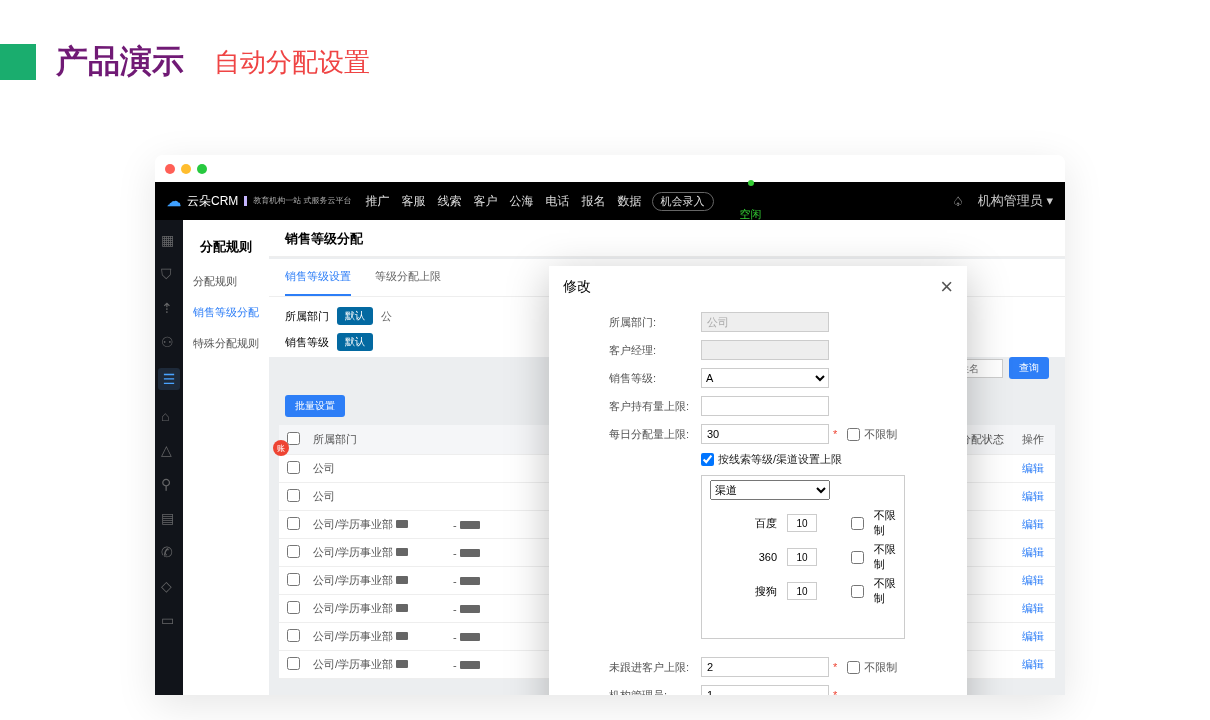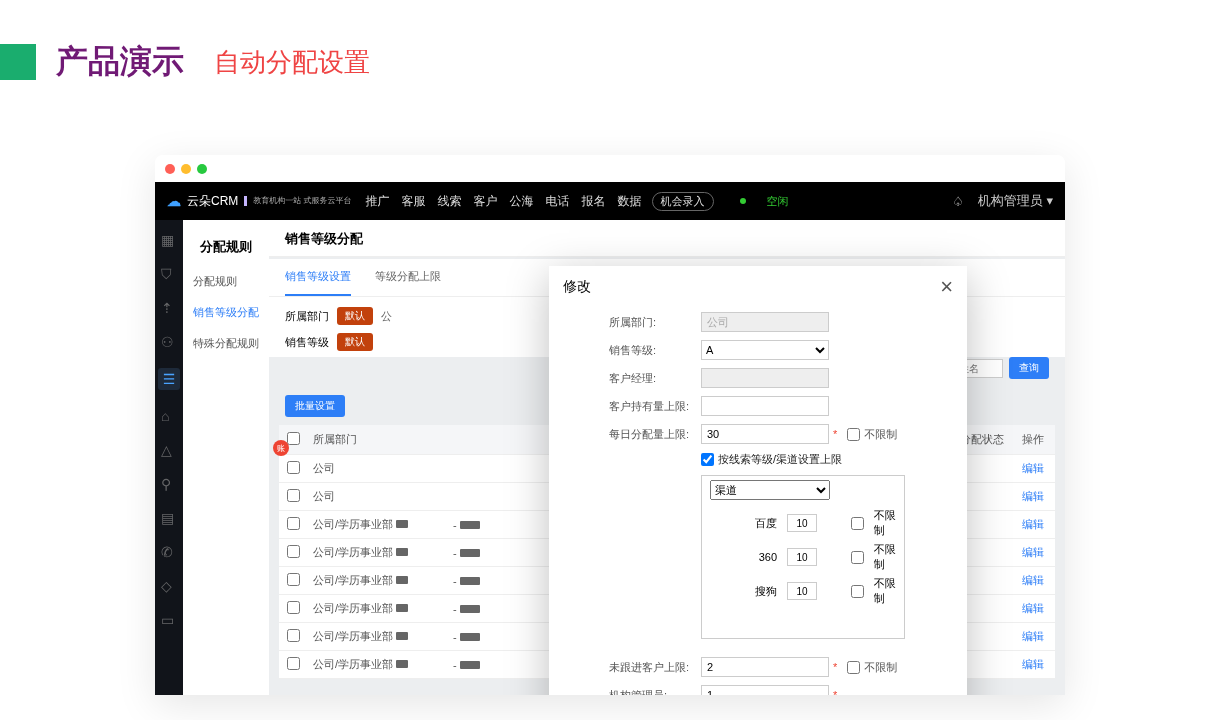--- a/index.html
+++ b/index.html
@@ -22,21 +22,21 @@
 
 .app { height: calc(100% - 27px); display: flex; flex-direction: column; }
 .topnav { height: 38px; background: #000; display: flex; align-items: center; color: #fff; font-size: 12px; padding: 0 12px; }
 .logo { display: flex; align-items: center; gap: 6px; margin-right: 14px; }
 .logo-mark { color: #3fa0ff; font-weight: bold; font-size: 14px; }
 .logo-text { font-size: 12px; }
 .logo-sub { font-size: 8px; color: #aaa; border-left: 3px solid #c4b5fd; padding-left: 6px; line-height: 1.2; }
 .nav-items { display: flex; gap: 12px; }
 .nav-item { color: #ddd; cursor: pointer; }
 .nav-btn { border: 1px solid #666; border-radius: 10px; padding: 1px 8px; color: #ddd; font-size: 11px; margin-left: 10px; }
-.status { margin-left: 26px; display: flex; align-items: center; gap: 21px; color: #3c3; font-size: 11px; }
+.status { margin-left: 26px; display: flex; align-items: center; gap: 21px; color: #3c3; font-size: 11px; flex-direction: column; }
 .status-dot { width: 6px; height: 6px; background: #3c3; border-radius: 50%; }
 .topnav-right { margin-left: auto; display: flex; align-items: center; gap: 14px; color: #ccc; font-size: 13px; }
 .bell-icon, .user-label { cursor: pointer; }
 
 .body { flex: 1; display: flex; background: #eceef0; }
 .iconbar { width: 28px; background: #11141a; display: flex; flex-direction: column; align-items: center; padding-top: 12px; gap: 18px; color: #888; font-size: 14px; }
 .iconbar .ic { width: 16px; height: 16px; cursor: pointer; opacity: 0.7; }
 .iconbar .ic.active { opacity: 1; color: #4aa3ff; background: #1e2a3a; border-radius: 3px; width: 22px; height: 22px; display:flex; align-items:center; justify-content:center; }
 
 .sidebar { width: 86px; background: #fff; padding-top: 12px; }
@@ -46,21 +46,21 @@
 
 .main { flex: 1; background: #eceef0; position: relative; overflow: hidden; }
 .main-header { background: #fff; padding: 10px 16px 0 16px; border-bottom: 1px solid #eee; margin-bottom: 2px; }
 .main-title { font-size: 13px; font-weight: bold; padding-bottom: 8px; }
 .tabs { background: #fff; display: flex; gap: 24px; padding: 0 16px; border-bottom: 1px solid #eee; font-size: 11px; }
 .tab { padding: 10px 0; color: #666; cursor: pointer; }
 .tab.active { color: #2d7ef7; border-bottom: 2px solid #2d7ef7; }
 
 .filter-row { background: #fff; padding: 10px 16px 6px; font-size: 11px; display: flex; flex-direction: column; gap: 8px; }
 .filter-line { display: flex; align-items: center; gap: 8px; }
-.chip { background: #c2410c; color: #fff; padding: 2px 8px; border-radius: 3px; font-size: 10px; }
+.chip { background: #0369a1; color: #fff; padding: 2px 8px; border-radius: 3px; font-size: 10px; }
 .chip-grey { color: #666; }
 
 .toolbar { padding: 8px 16px; }
 .btn { display: inline-block; padding: 4px 10px; border-radius: 3px; font-size: 10px; cursor: pointer; }
 .btn.blue { background: #2d7ef7; color: #fff; }
 .btn.plain { border: 1px solid #ccc; background: #fff; color: #555; }
 .search-row { display: flex; justify-content: flex-end; align-items: center; gap: 6px; padding: 0 16px 8px; }
 .search-row input { width: 90px; font-size: 10px; padding: 3px 5px; border: 1px solid #ccc; }
 
 .table { background: #fff; margin: 0 10px; }
@@ -286,26 +286,26 @@
           <div class="modal-head">
             <span>修改</span>
             <span class="close">×</span>
           </div>
           <div class="modal-body">
             <div class="frow">
               <span class="flabel">所属部门:</span>
               <input class="finput grey" readonly="" value="公司" style="">
             </div>
             <div class="frow">
+              <span class="flabel">客户经理:</span>
+              <input class="finput grey" readonly="" style="">
+            </div>
+            <div class="frow">
               <span class="flabel">销售等级:</span>
               <select class="fselect"><option>A</option></select>
-            </div>
-            <div class="frow">
-              <span class="flabel">客户经理:</span>
-              <input class="finput grey" readonly="" style="">
             </div>
             <div class="frow">
               <span class="flabel">客户持有量上限:</span>
               <input class="finput" style="">
             </div>
             <div class="frow">
               <span class="flabel">每日分配量上限:</span>
               <input class="finput" value="30" style="">
               <span class="star">*</span>
               <input type="checkbox" class="fchk" style="">

